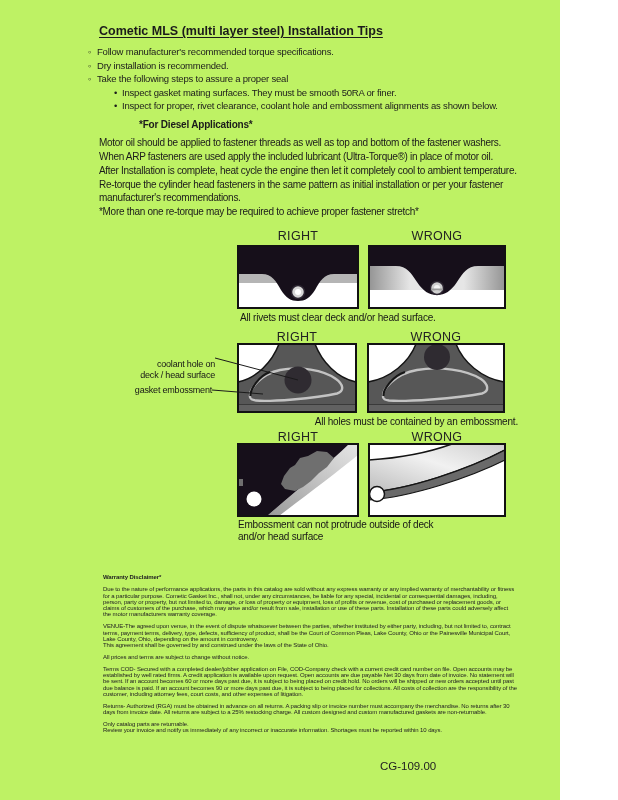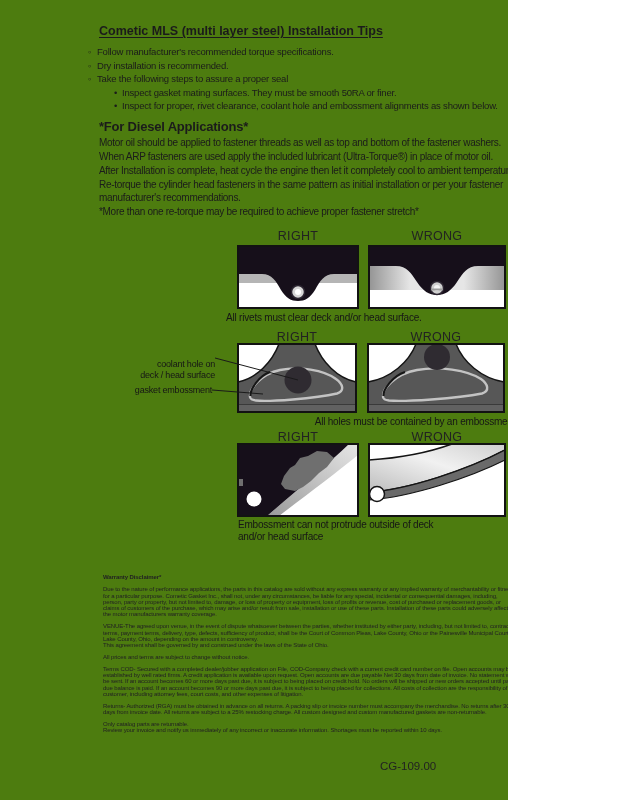--- a/index.html
+++ b/index.html
@@ -1,33 +1,33 @@
 <!DOCTYPE html>
 <html><head>
 <meta charset="utf-8">
 <style>
   html,body { margin:0; padding:0; background:#ffffff; }
   .page {
-    position:relative; width:508px; height:800px; background:#4d7c0f;
+    position:relative; width:560px; height:800px; background:#bef264;
     font-family:"Liberation Sans", sans-serif; color:#1b1b1b; overflow:hidden;
   }
   .abs { position:absolute; }
 
   .title {
     left:99px; top:24px; font-size:12.5px; font-weight:bold;
     text-decoration:underline; text-underline-offset:2px; letter-spacing:0;
   }
 
   .bullets { left:88px; top:45px; font-size:9.5px; letter-spacing:-0.2px; line-height:13.5px; width:440px; }
   .brow { display:flex; }
   .bmark { width:9px; flex:0 0 9px; }
   .brow.sub { margin-left:26px; }
   .brow.sub .bmark { width:8px; flex:0 0 8px; }
 
-  .h2 { font-size:13px; font-weight:bold; letter-spacing:-0.2px; }
+  .h2 { font-size:10px; font-weight:bold; letter-spacing:-0.2px;margin-left:40px; }
   .body-p { font-size:10px; letter-spacing:-0.3px; line-height:13.5px; width:424px; }
 
   .dlabel { font-size:12.5px; font-weight:500; letter-spacing:0.3px; text-align:center; color:#222; }
   .caption { font-size:10px; letter-spacing:-0.2px; line-height:12px; color:#161616; }
   .pre { white-space:pre-line; }
 
   .side-label { font-size:9px; letter-spacing:-0.2px; line-height:10.5px; text-align:right; color:#161616; }
 
   .fine { left:103px; width:414px; font-size:6px; line-height:6.3px; letter-spacing:-0.1px; color:#222; }
   .fine h3 { font-size:6px; margin:0 0 6px 0; }
@@ -96,21 +96,21 @@
     <rect x="1" y="1" width="136" height="62" fill="#ffffff"></rect>
     <rect x="2" y="21" width="134" height="24" fill="url(#gw1)"></rect>
     <rect x="2" y="45" width="134" height="17" fill="#ffffff"></rect>
     <path d="M1,1 H137 V21 H110 C99,21 95,28 89,37 C83,46 77,50 69,50 C61,50 55,46 49,37 C43,28 39,21 28,21 H1 Z" fill="#160f1a"></path>
     <circle cx="69" cy="43" r="6.5" fill="#cfcfcf" stroke="#2b2430" stroke-width="1.5"></circle>
     <circle cx="69" cy="43" r="3" fill="#f4f4f4"></circle>
     <line x1="63" y1="44.5" x2="75" y2="44.5" stroke="#9c9c9c" stroke-width="2"></line>
     <rect x="1" y="1" width="136" height="62" fill="none" stroke="#121212" stroke-width="2"></rect>
   </svg>
 
-  <div class="abs caption" style="left:226px; top:312px; width:280px;">All rivets must clear deck and/or head surface.</div>
+  <div class="abs caption" style="left:240px; top:312px; width:280px;">All rivets must clear deck and/or head surface.</div>
 
   <div class="abs dlabel" style="left:237px; top:330px; width:120px;">RIGHT</div>
   <div class="abs dlabel" style="left:367px; top:330px; width:138px;">WRONG</div>
 
   <div class="abs side-label pre" style="left:110px; top:347px; width:105px;margin-top:12px;">coolant hole on
 deck / head surface</div>
   <div class="abs side-label" style="left:110px; top:385px; width:102px;">gasket embossment</div>
 
   <svg class="abs" style="left:237px; top:343px;" width="120" height="70" viewBox="0 0 120 70">
     <rect x="1" y="1" width="118" height="68" fill="#ffffff"></rect>

